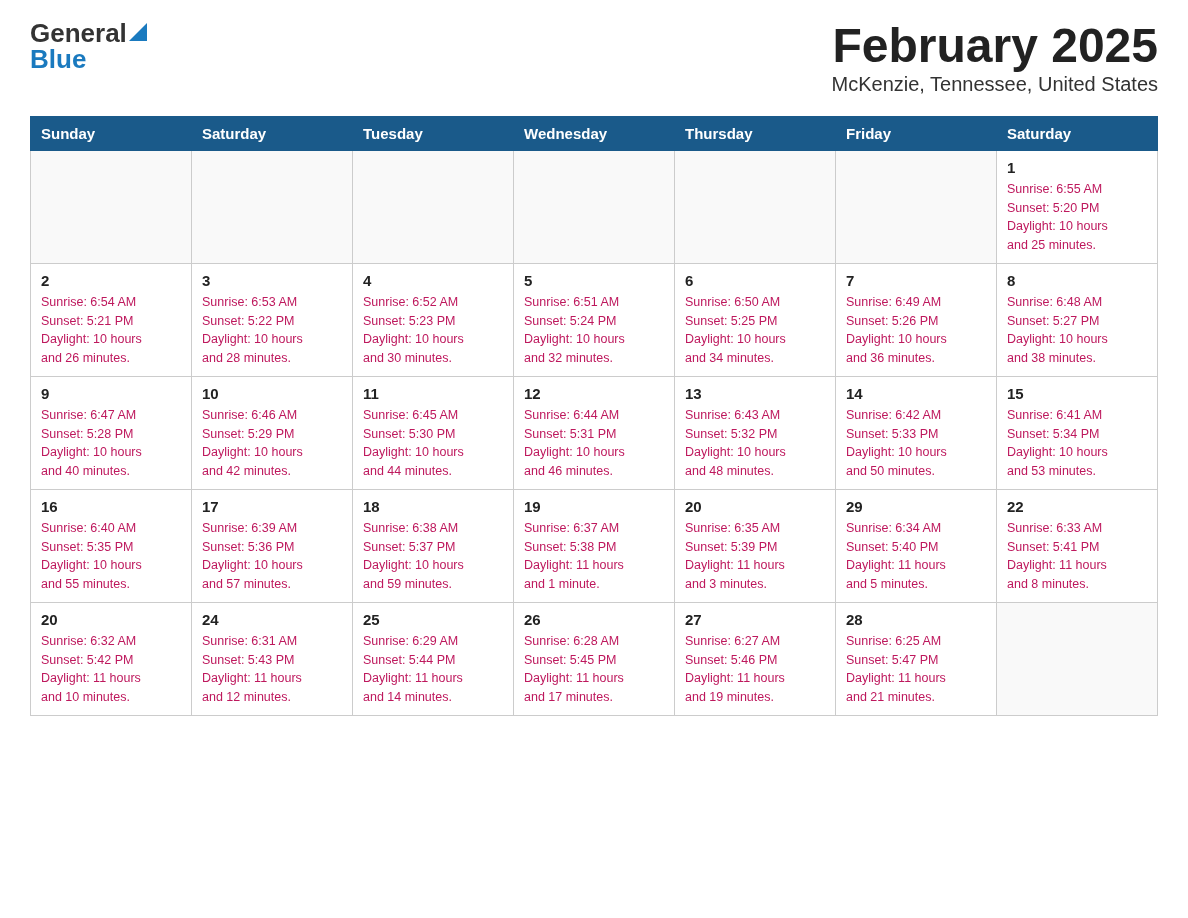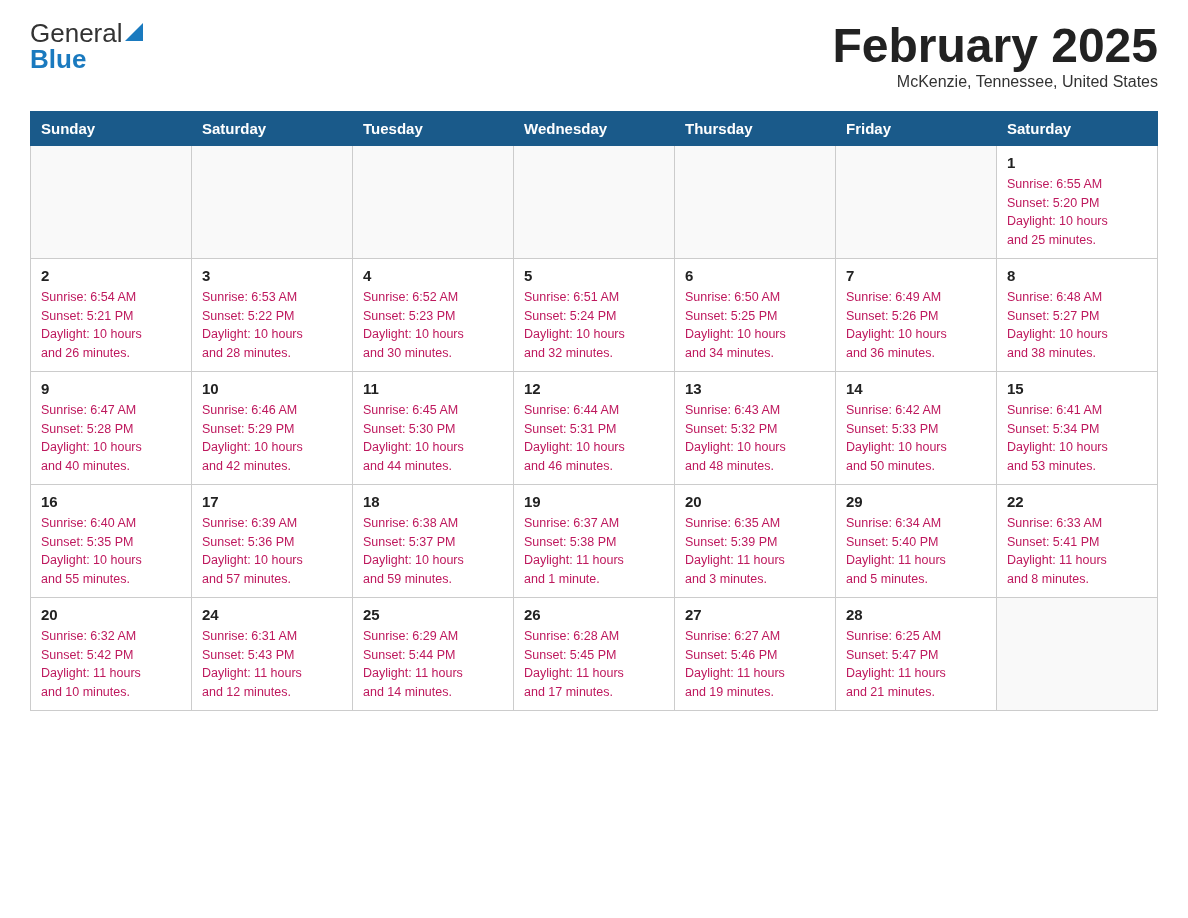--- a/index.html
+++ b/index.html
@@ -16,41 +16,41 @@
       align-items: flex-start;
       margin-bottom: 10px;
     }
     .logo {
       display: flex;
       flex-direction: column;
       align-items: flex-start;
     }
     .logo-text-general {
       font-size: 26px;
-      font-weight: normal;
+      font-weight: bold;
       color: #333;
       line-height: 1;
     }
     .logo-text-blue {
       font-size: 26px;
       font-weight: bold;
       color: #1a7abf;
       line-height: 1;
     }
     .title-section {
       text-align: right;
     }
     .title-section h1 {
       font-size: 48px;
       font-weight: bold;
       color: #222;
       line-height: 1.1;
     }
     .title-section h2 {
-      font-size: 16px;
+      font-size: 20px;
       font-weight: normal;
       color: #333;
     }
     .calendar {
       width: 100%;
       border-collapse: collapse;
       margin-top: 20px;
       border-radius: 6px;
     }
     .calendar thead tr th {

